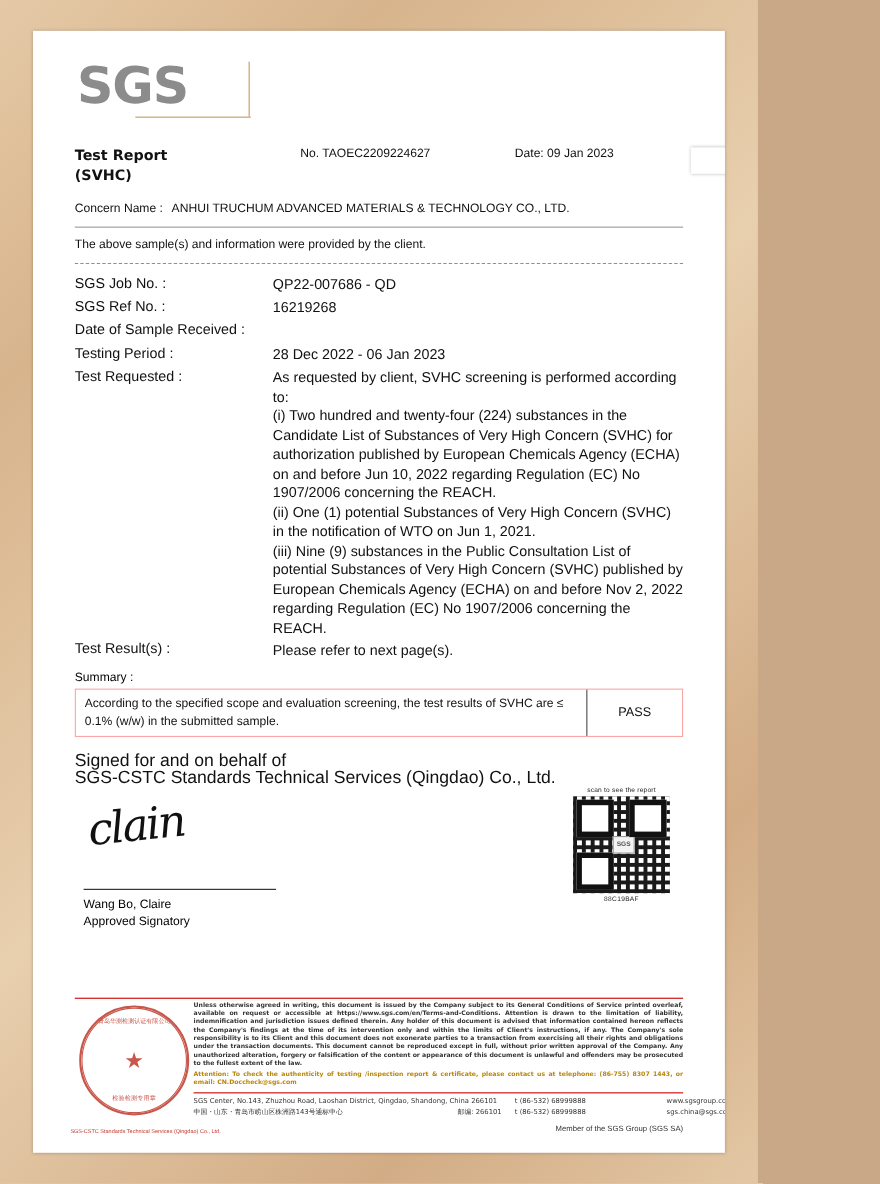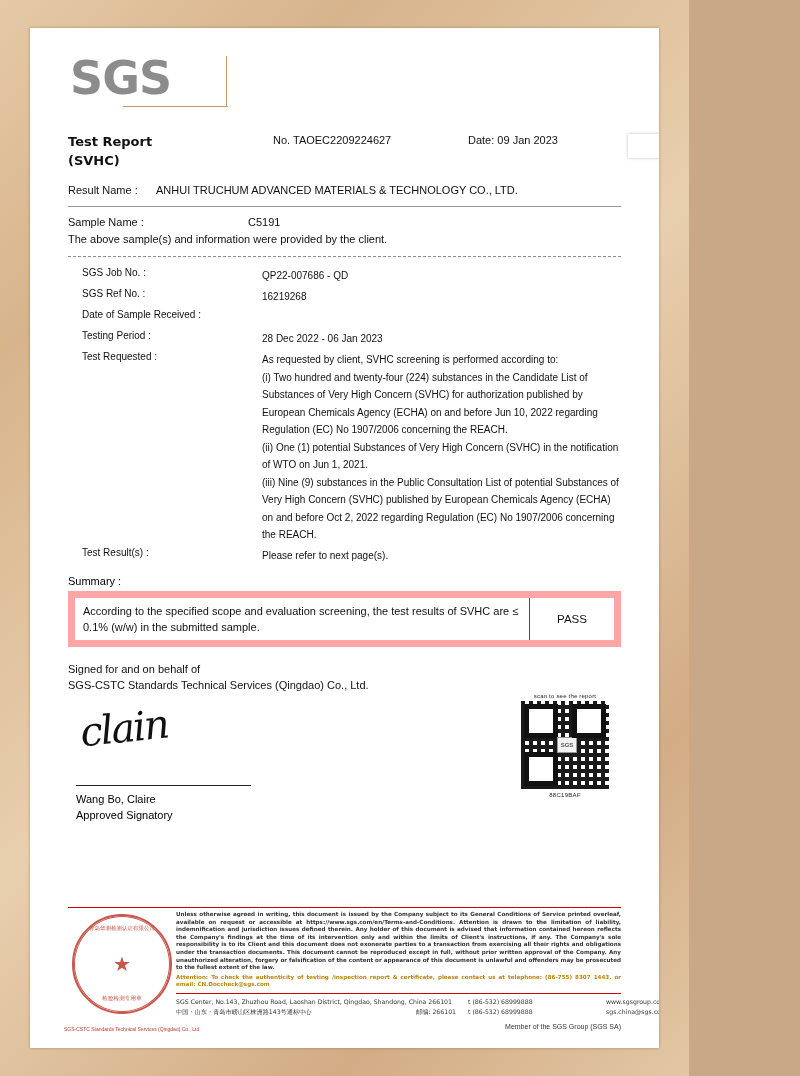--- a/index.html
+++ b/index.html
@@ -114,23 +114,22 @@
     font-size: 11px;
     color: #111;
     line-height: 17px;
   }
   .sample-row { position: relative; height: 17px; }
   .sample-row .k { position: absolute; left: 0; }
   .sample-row .v { position: absolute; left: 180px; }
 
   
   .details {
-    font-size: 10px;
-    color: #111;
-    margin-left: 14px;
+    font-size: 13px;
+    color: #111;
   }
   .d-row {
     position: relative;
     min-height: 18px;
     margin-bottom: 3px;
   }
   .d-key {
     position: absolute;
     left: 0;
     top: 0;
@@ -143,21 +142,21 @@
   .d-val p { margin: 0; }
 
   
   .summary-label {
     font-size: 11px;
     margin-top: 10px;
     margin-bottom: 4px;
   }
   .summary-box {
     display: flex;
-    border: 7px solid #fca5a5;
+    border: 1px solid #fca5a5;
     font-size: 11px;
     color: #111;
     height: 42px;
   }
   .summary-text {
     flex: 1 1 auto;
     padding: 5px 8px;
     line-height: 16px;
     border-right: 1px solid #4a4a4a;
   }
@@ -165,21 +164,21 @@
     width: 118px;
     display: flex;
     align-items: center;
     justify-content: center;
     font-size: 11.5px;
   }
 
   
   .sign-block {
     margin-top: 14px;
-    font-size: 11px;
+    font-size: 16px;
     line-height: 16px;
     color: #111;
   }
   .sig-area {
     position: relative;
     height: 112px;
     margin-top: 6px;
   }
   .sig-script {
     position: absolute;
@@ -393,31 +392,27 @@
       </div>
       <div class="title-meta">
         <span class="no">No. TAOEC2209224627</span>
         <span class="date">Date: 09 Jan 2023</span>
         <span class="page">Page 1 of 21</span>
       </div>
     </div>
 
     <div class="client-block">
       <div>
-        <span class="cl-name-label">Result Name :</span><span>ANHUI TRUCHUM ADVANCED MATERIALS &amp; TECHNOLOGY  CO., LTD.</span>
+        <span class="cl-name-label">Concern Name :</span><span>ANHUI TRUCHUM ADVANCED MATERIALS &amp; TECHNOLOGY  CO., LTD.</span>
       </div>
     </div>
 
     <hr class="rule">
 
     <div class="sample-block">
-      <div class="sample-row">
-        <span class="k">Sample Name :</span>
-        <span class="v">C5191</span>
-      </div>
       <div>The above sample(s) and information were provided by the client.</div>
     </div>
 
     <hr class="rule-dot">
 
     <div class="details">
       <div class="d-row">
         <div class="d-key">SGS Job No. :</div>
         <div class="d-val">QP22-007686 - QD</div>
       </div>
@@ -432,21 +427,21 @@
         <div class="d-key">Testing Period :</div>
         <div class="d-val">28 Dec 2022 - 06 Jan 2023</div>
       </div>
 
       <div class="d-row">
         <div class="d-key">Test Requested :</div>
         <div class="d-val">
           <p>As requested by client, SVHC screening is performed according to:</p>
           <p>(i) Two hundred and twenty-four (224) substances in the Candidate List of Substances of Very High Concern (SVHC) for authorization published by European Chemicals Agency (ECHA) on and before Jun 10, 2022 regarding Regulation (EC) No 1907/2006 concerning the REACH.</p>
           <p>(ii) One (1) potential Substances of Very High Concern (SVHC) in the notification of WTO on Jun 1, 2021.</p>
-          <p>(iii) Nine (9) substances in the Public Consultation List of potential Substances of Very High Concern (SVHC) published by European Chemicals Agency (ECHA) on and before Oct 2, 2022 regarding Regulation (EC) No 1907/2006 concerning the REACH.</p>
+          <p>(iii) Nine (9) substances in the Public Consultation List of potential Substances of Very High Concern (SVHC) published by European Chemicals Agency (ECHA) on and before Nov 2, 2022 regarding Regulation (EC) No 1907/2006 concerning the REACH.</p>
         </div>
       </div>
 
       <div class="d-row">
         <div class="d-key">Test Result(s) :</div>
         <div class="d-val">Please refer to next page(s).</div>
       </div>
     </div>
 
     <div class="summary-label">Summary :</div>

